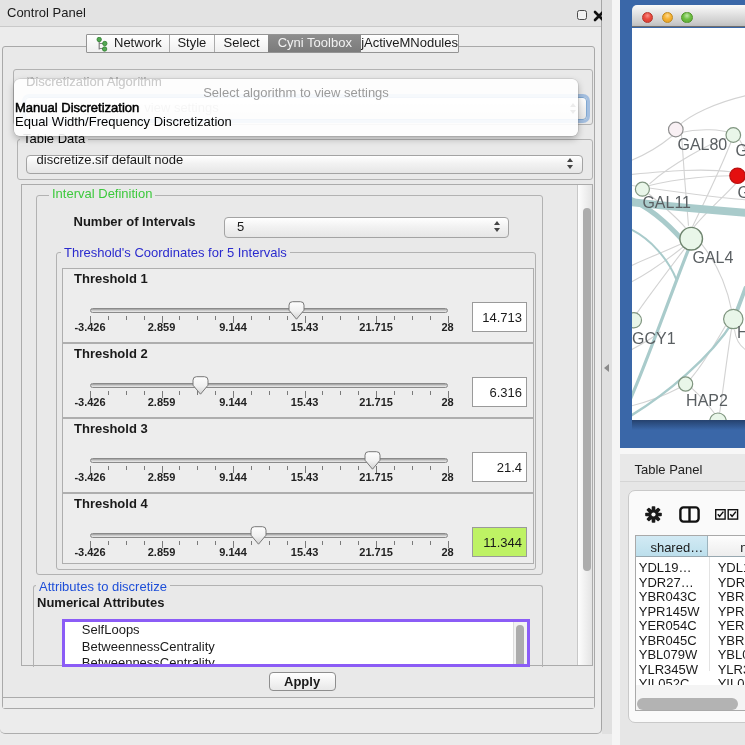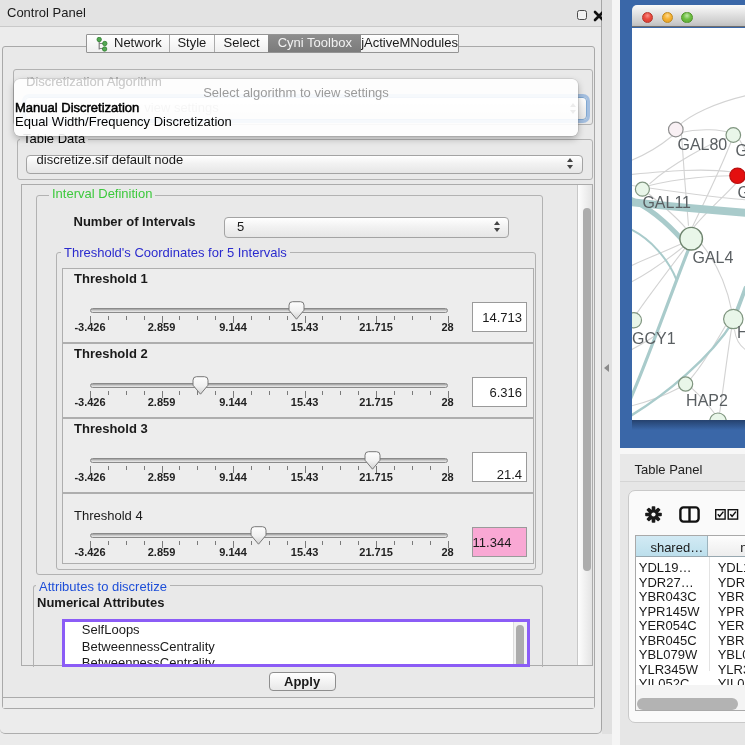--- a/index.html
+++ b/index.html
@@ -146,46 +146,46 @@
     <svg class="abs" style="left:301.0px;top:32px" width="17" height="19" viewBox="0 0 17 19">
       <defs>
           <linearGradient id="thg418" x1="0" y1="0" x2="0" y2="1">
             <stop offset="0" stop-color="#FDFDFD"></stop>
             <stop offset="0.55" stop-color="#F0F0F0"></stop>
             <stop offset="1" stop-color="#D2D2D2"></stop>
           </linearGradient>
         </defs>
       <path d="M1 4.2 Q1 0.7 4.5 0.7 L12.5 0.7 Q16 0.7 16 4.2 L16 9.2 L8.5 18.2 L1 9.2 Z" fill="url(#thg418)" stroke="#787878" stroke-width="1"></path>
     </svg>
-    <div class="abs" style="left:408.6px;top:33px;width:55.4px;height:30px;background:#fff;border:1px solid #9A9A9A;display:flex;align-items:flex-end;justify-content:flex-end;padding-right:4px">
+    <div class="abs" style="left:408.6px;top:33px;width:55.4px;height:30px;background:#fff;border:1px solid #9A9A9A;display:flex;align-items:center;justify-content:flex-end;padding-right:4px">
         <span class="t13">21.4</span>
       </div>
   </div>
   <div class="abs" style="left:62px;top:493px;width:471.5px;height:71px;border:1px solid #AEAEAE;background:#EDEDED">
-    <div class="abs t13" style="left:11px;top:15px;font-weight:normal">Threshold 4</div>
+    <div class="abs t13" style="left:11px;top:3px;font-weight:bold">Threshold 4</div>
     <div class="abs" style="left:27px;top:38.5px;width:357.6px;height:5px;border:1px solid #8A8A8A;border-radius:3px;background:linear-gradient(#9A9A9A,#C8C8C8 45%,#ECECEC)"></div>
     <div class="abs" style="left:27px;top:47px;width:359px;height:4px;background:repeating-linear-gradient(90deg,#7a7a7a 0 1px,transparent 1px 17.88px)"></div>
     <div class="abs" style="left:27px;top:47px;width:359px;height:6.5px;background:repeating-linear-gradient(90deg,#7a7a7a 0 1px,transparent 1px 71.52px)"></div>
     <div class="abs" style="left:27.0px;top:53px;transform:translateX(-50%);font-size:11px;font-weight:bold;line-height:11px;color:#222;white-space:nowrap">-3.426</div>
     <div class="abs" style="left:98.5px;top:53px;transform:translateX(-50%);font-size:11px;font-weight:bold;line-height:11px;color:#222;white-space:nowrap">2.859</div>
     <div class="abs" style="left:170.0px;top:53px;transform:translateX(-50%);font-size:11px;font-weight:bold;line-height:11px;color:#222;white-space:nowrap">9.144</div>
     <div class="abs" style="left:241.6px;top:53px;transform:translateX(-50%);font-size:11px;font-weight:bold;line-height:11px;color:#222;white-space:nowrap">15.43</div>
     <div class="abs" style="left:313.1px;top:53px;transform:translateX(-50%);font-size:11px;font-weight:bold;line-height:11px;color:#222;white-space:nowrap">21.715</div>
     <div class="abs" style="left:384.6px;top:53px;transform:translateX(-50%);font-size:11px;font-weight:bold;line-height:11px;color:#222;white-space:nowrap">28</div>
     <svg class="abs" style="left:186.6px;top:32px" width="17" height="19" viewBox="0 0 17 19">
       <defs>
           <linearGradient id="thg493" x1="0" y1="0" x2="0" y2="1">
             <stop offset="0" stop-color="#FDFDFD"></stop>
             <stop offset="0.55" stop-color="#F0F0F0"></stop>
             <stop offset="1" stop-color="#D2D2D2"></stop>
           </linearGradient>
         </defs>
       <path d="M1 4.2 Q1 0.7 4.5 0.7 L12.5 0.7 Q16 0.7 16 4.2 L16 9.2 L8.5 18.2 L1 9.2 Z" fill="url(#thg493)" stroke="#787878" stroke-width="1"></path>
     </svg>
-    <div class="abs" style="left:408.6px;top:33px;width:55.4px;height:30px;background:#f9a8d4;border:1px solid #9A9A9A;display:flex;align-items:center;justify-content:flex-start;padding-right:4px">
+    <div class="abs" style="left:408.6px;top:33px;width:55.4px;height:30px;background:#bef264;border:1px solid #9A9A9A;display:flex;align-items:center;justify-content:flex-end;padding-right:4px">
         <span class="t13">11.344</span>
       </div>
   </div>
 
   <div class="grp" style="left:33px;top:584.5px;width:510px;height:82px;border-bottom:none;border-radius:3px 3px 0 0"></div>
   <div class="gtitle" style="left:36px;top:580.3px;color:#1d4ed8">Attributes to discretize</div>
   <div class="abs t13" style="left:37px;top:596.4px;font-weight:bold">Numerical Attributes</div>
   <div class="abs" style="left:61.8px;top:618.5px;width:468px;height:48px;border:3px solid #8b5cf6;background:#fff;overflow:hidden">
     <div class="abs t13" style="left:17px;top:1.3px">SelfLoops</div>
     <div class="abs t13" style="left:17px;top:18.1px">BetweennessCentrality</div>

